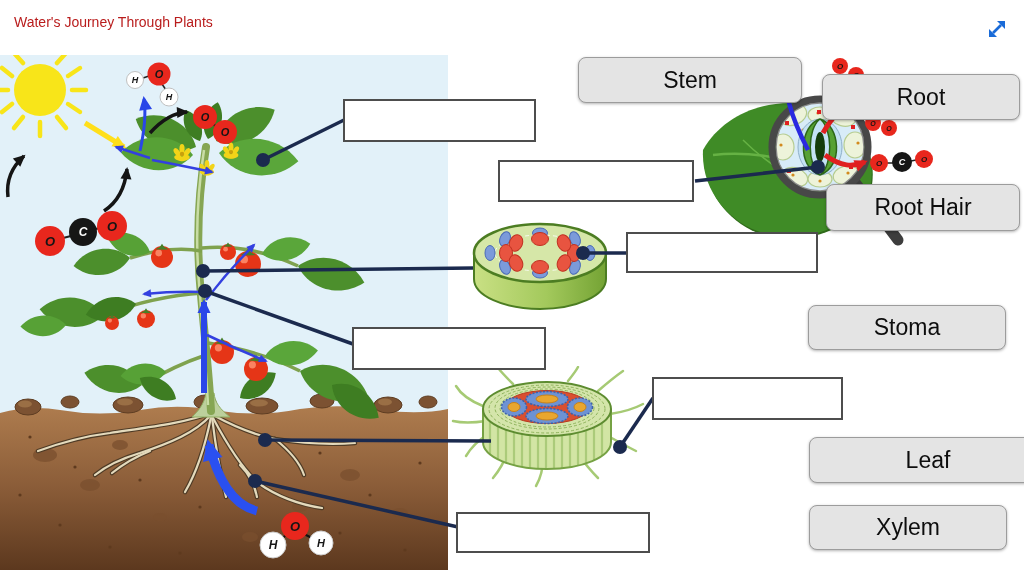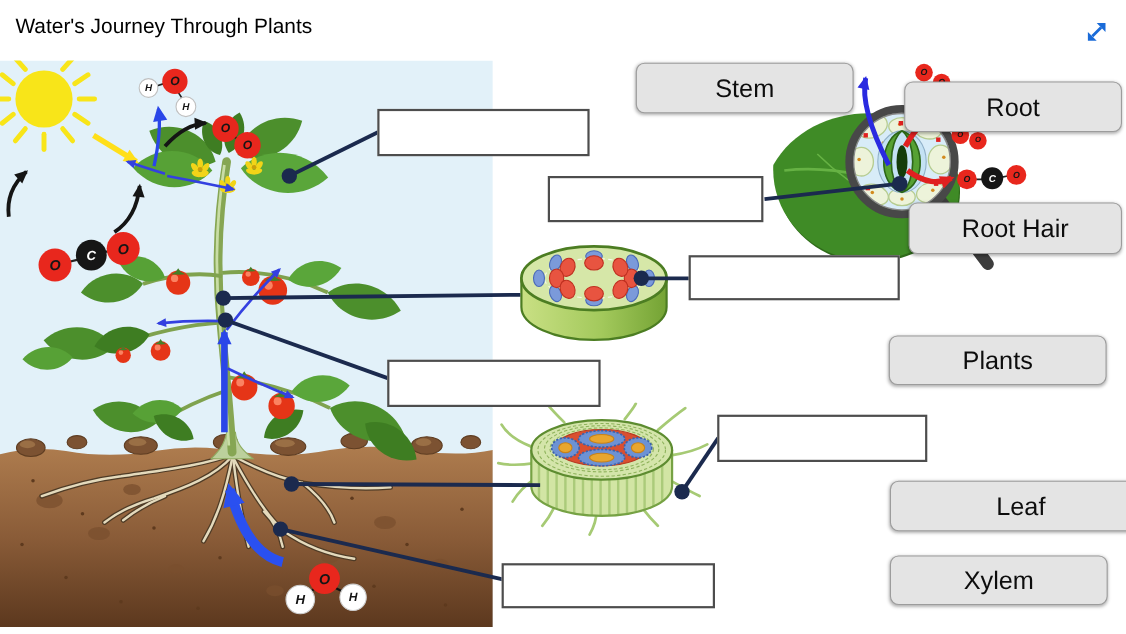--- a/index.html
+++ b/index.html
@@ -1,26 +1,26 @@
 <!DOCTYPE html>
 <html><head>
 <meta charset="utf-8">
 <style>
   html,body{margin:0;padding:0;}
   body{width:1024px;height:576px;position:relative;overflow:hidden;background:#ffffff;
        font-family:"Liberation Sans", sans-serif;}
-  .title{position:absolute;left:14px;top:14px;font-size:19px;font-weight:500;color:#000000;}
+  .title{position:absolute;left:14px;top:14px;font-size:14px;font-weight:500;color:#b91c1c;}
   .expand{position:absolute;left:984px;top:16px;width:26px;height:26px;cursor:pointer;}
   .illus{position:absolute;z-index:1;}
   .overlay{position:absolute;left:0;top:0;z-index:5;pointer-events:none;}
   .drop-zone{position:absolute;z-index:6;background:#ffffff;border:2px solid #4d4d4d;box-sizing:border-box;}
   .drag-label{position:absolute;z-index:7;background:#e4e4e4;border:1px solid #9c9c9c;border-radius:8px;
       box-shadow:0 1px 3px rgba(0,0,0,.30);display:flex;align-items:center;justify-content:center;
       font-size:23px;color:#0d0d0d;cursor:grab;box-sizing:border-box;}
-  .lbl-stem{left:578px;top:57px;width:198px;height:46px;}
+  .lbl-stem{left:578px;top:57px;width:224px;height:46px;}
   .lbl-root{left:822px;top:74px;width:198px;height:46px;}
   .lbl-root-hair{left:826px;top:173px;width:194px;height:47px;margin-top:11px;}
   .lbl-stoma{left:808px;top:305px;width:198px;height:45px;}
   .lbl-leaf{left:809px;top:437px;width:238px;height:46px;}
   .lbl-xylem{left:809px;top:505px;width:198px;height:45px;text-align:center;}
   .dz-1{left:343px;top:99px;width:193px;height:43px;}
   .dz-2{left:498px;top:160px;width:196px;height:42px;}
   .dz-3{left:626px;top:232px;width:192px;height:41px;}
   .dz-4{left:352px;top:327px;width:194px;height:43px;}
   .dz-5{left:652px;top:377px;width:191px;height:43px;}
@@ -495,15 +495,15 @@
 <div class="drop-zone dz-1"></div>
 <div class="drop-zone dz-2"></div>
 <div class="drop-zone dz-3"></div>
 <div class="drop-zone dz-4"></div>
 <div class="drop-zone dz-5"></div>
 <div class="drop-zone dz-6"></div>
 
 <div class="drag-label lbl-stem">Stem</div>
 <div class="drag-label lbl-root">Root</div>
 <div class="drag-label lbl-root-hair">Root Hair</div>
-<div class="drag-label lbl-stoma">Plants</div>
+<div class="drag-label lbl-stoma">Stoma</div>
 <div class="drag-label lbl-leaf">Leaf</div>
 <div class="drag-label lbl-xylem">Xylem</div>
 
 </body></html>

